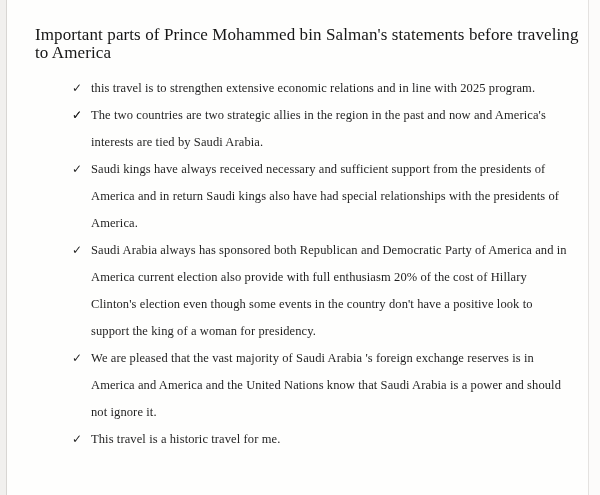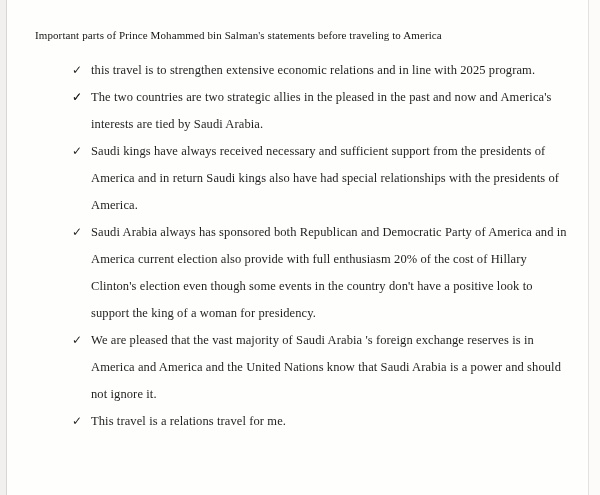--- a/index.html
+++ b/index.html
@@ -38,21 +38,21 @@
     border-left: 1px solid #e4e2e0;
   }
   .content {
     position: absolute;
     left: 35px;
     top: 26px;
     width: 545px;
   }
   .doc-title {
     margin: 0;
-    font-size: 11px;
+    font-size: 17px;
     font-weight: normal;
     line-height: 18px;
     color: #161616;
     letter-spacing: 0.1px;
   }
   ul.statements {
     list-style: none;
     margin: 13px 0 0 37px;
     padding: 0;
     width: 500px;
@@ -79,21 +79,21 @@
 <div class="page">
   <div class="edge-left"></div>
   <div class="edge-right"></div>
 
   <div class="content">
     <h1 class="doc-title">Important parts of Prince Mohammed bin Salman's statements before traveling to America</h1>
 
     <ul class="statements">
         <li><span class="check">✓</span><span>this travel is to strengthen extensive economic relations and in line with 2025 program.</span></li>
         <li><span class="check">✓</span></li>
-        <li><span class="check">✓</span><span>The two countries are two strategic allies in the pleased in the past and now and America's interests are tied by Saudi Arabia.</span></li>
+        <li><span class="check">✓</span><span>The two countries are two strategic allies in the region in the past and now and America's interests are tied by Saudi Arabia.</span></li>
         <li><span class="check">✓</span><span>Saudi kings have always received necessary and sufficient support from the presidents of America and in return Saudi kings also have had special relationships with the presidents of America.</span></li>
         <li><span class="check">✓</span><span>Saudi Arabia always has sponsored both Republican and Democratic Party of America and in America current election also provide with full enthusiasm 20% of the cost of Hillary Clinton's election even though some events in the country don't have a positive look to support the king of a woman for presidency.</span></li>
         <li><span class="check">✓</span><span>We are pleased that the vast majority of Saudi Arabia 's foreign exchange reserves is in America and America and the United Nations know that Saudi Arabia is a power and should not ignore it.</span></li>
-        <li><span class="check">✓</span><span>This travel is a relations travel for me.</span></li>
+        <li><span class="check">✓</span><span>This travel is a historic travel for me.</span></li>
       </ul>
 
   </div>
 </div>
 
 </body></html>

